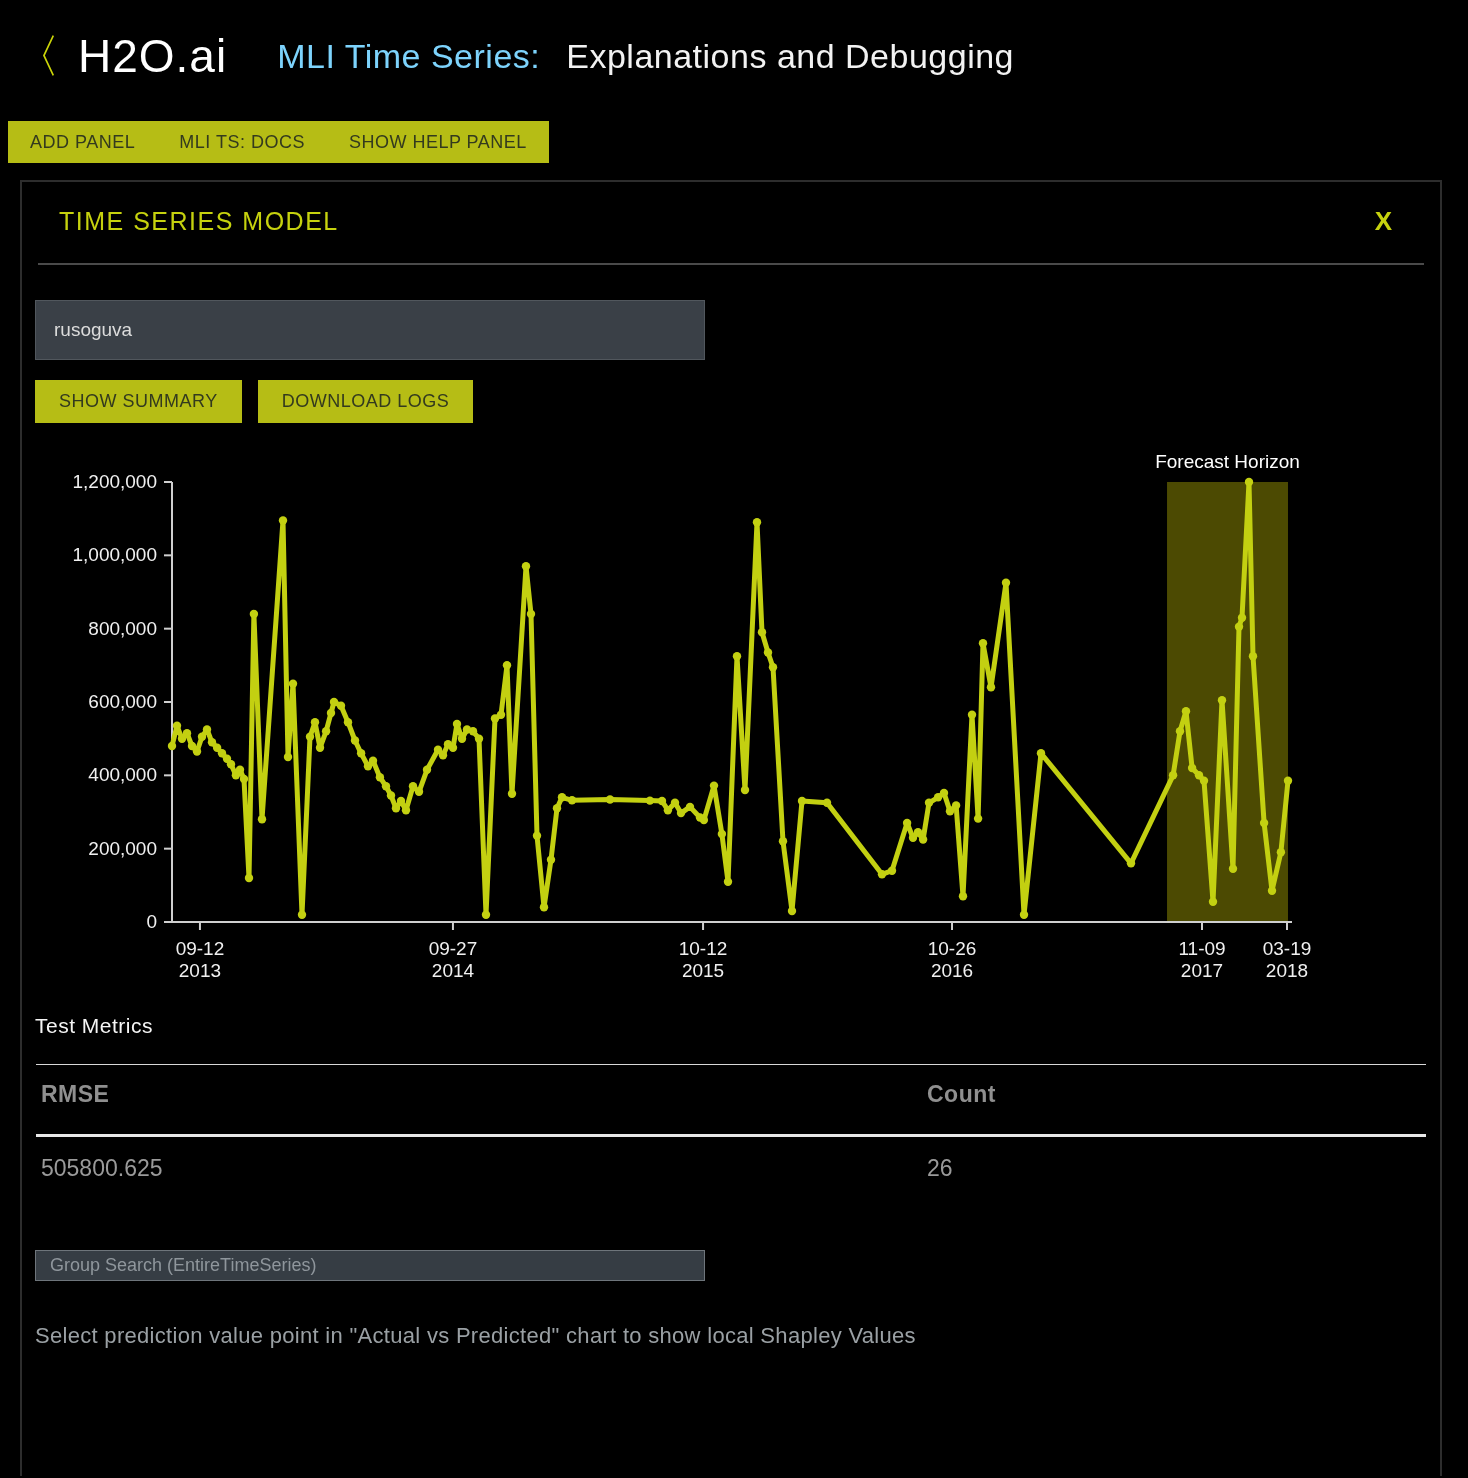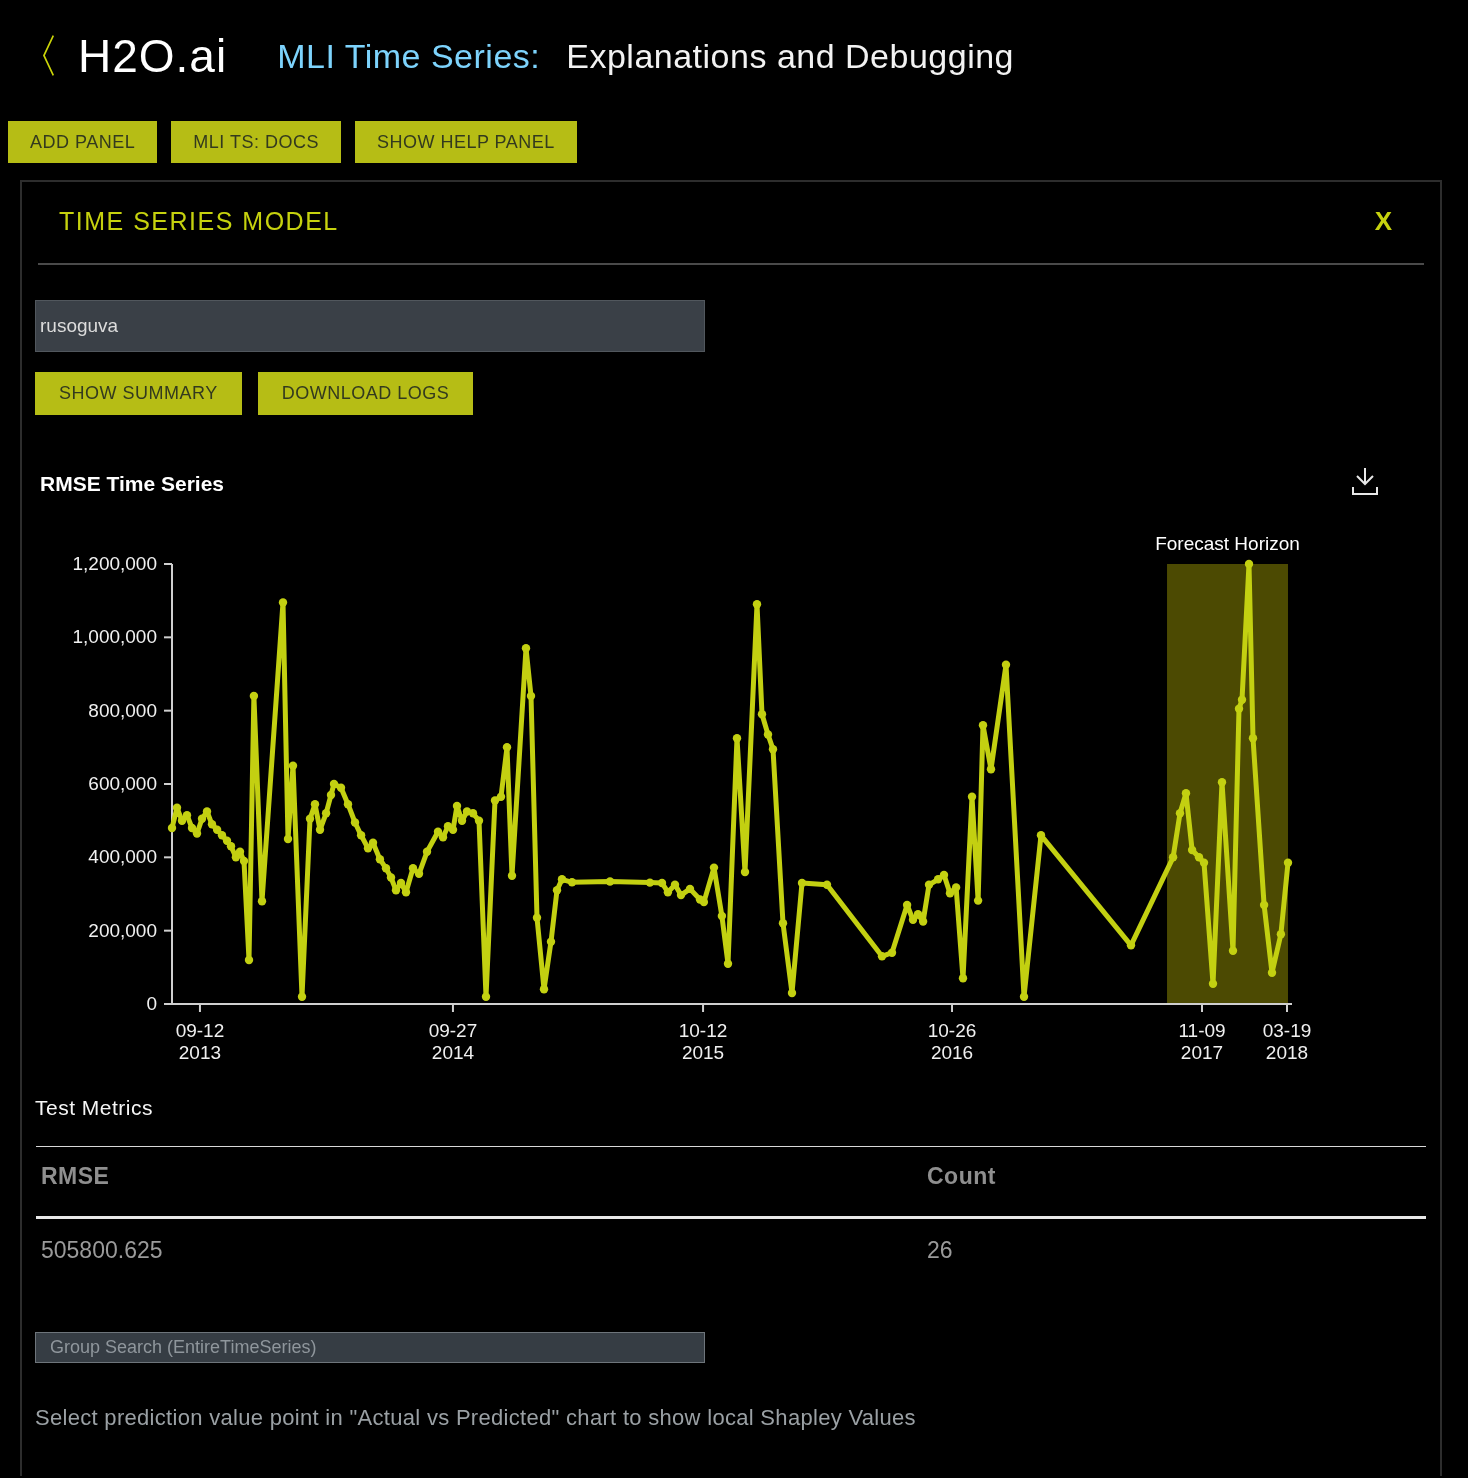--- a/index.html
+++ b/index.html
@@ -7,36 +7,36 @@
               font-family:"Liberation Sans", sans-serif; }
 
   
   .app-header { height:112px; display:flex; align-items:center; padding-left:14px; background:#000; }
   .back-chevron { color:#ccd608; font-size:46px; font-weight:300; line-height:1; margin-right:18px; cursor:pointer; }
   .brand { color:#fff; font-size:46px; letter-spacing:1px; margin-right:50px; }
   .app-title { color:#7dd3fc; font-size:34px; margin-right:26px; letter-spacing:0.5px; }
   .app-subtitle { color:#f2f2f2; font-size:34px; font-weight:300; letter-spacing:0.5px; }
 
   
-  .toolbar { display:flex; gap:14px; padding-left:8px; margin-top:9px; }
+  .toolbar { display:flex; padding-left:8px; margin-top:9px; }
   .ybtn { background:#b6bd15; color:#333a1e; border:none; font-family:"Liberation Sans",sans-serif;
           font-size:18px; letter-spacing:0.5px; height:42px; padding:0 22px; cursor:pointer; }
 
   
   .panel { margin-left:20px; margin-top:17px; width:1422px; height:1296px;
            border:2px solid #2d2d2d; border-bottom:none; background:#000; overflow:hidden; }
   .panel-head { display:flex; justify-content:space-between; align-items:center;
                 padding:24px 48px 0 37px; }
   .panel-title { color:#c6d20e; font-size:25px; font-weight:400; letter-spacing:1.5px; }
   .panel-close { color:#c6d20e; font-size:26px; font-weight:700; cursor:pointer; }
   .divider { height:2px; background:#4a4a4a; margin:26px 16px 0 16px; }
 
-  .model-input { display:block; margin:35px 0 0 13px; width:670px; height:52px;
+  .model-input { display:block; margin:35px 0 0 13px; width:670px; height:60px;
                  background:#3a4047; border:1px solid #51575d; color:#dcdcdc;
-                 font-family:"Liberation Sans",sans-serif; font-size:19px; padding:0 4px; }
+                 font-family:"Liberation Sans",sans-serif; font-size:19px; padding:0 18px; }
   .btn-row { display:flex; gap:16px; margin:20px 0 0 13px; }
   .ybtn2 { background:#b6bd15; color:#333a1e; border:none; font-family:"Liberation Sans",sans-serif;
            font-size:18px; letter-spacing:0.5px; height:43px; padding:0 24px; cursor:pointer; }
 
   
   .chart-head { display:flex; justify-content:space-between; align-items:center;
                 margin:48px 60px 0 18px; height:42px; }
   .chart-title { color:#fff; font-size:21px; font-weight:700; }
   .dl-icon { cursor:pointer; }
   .chart-canvas { margin-top:12px; }
@@ -83,30 +83,20 @@
   </div>
   <div class="divider"></div>
 
   <input class="model-input" type="text" value="rusoguva" style="">
 
   <div class="btn-row">
     <button class="ybtn2">SHOW SUMMARY</button>
     <button class="ybtn2">DOWNLOAD LOGS</button>
   </div>
 
-  <div class="chart-head">
-    <span class="chart-title">RMSE Time Series</span>
-    <span class="dl-icon">
-      <svg width="30" height="32" viewBox="0 0 30 32">
-        <line x1="15" y1="2" x2="15" y2="17" stroke="#e8e8e8" stroke-width="2" fill="none"></line>
-        <polyline points="7,10 15,18 23,10" stroke="#e8e8e8" stroke-width="2" fill="none"></polyline>
-        <polyline points="3,21 3,28 27,28 27,21" stroke="#e8e8e8" stroke-width="2" fill="none"></polyline>
-      </svg>
-    </span>
-  </div>
 
   <div class="chart-canvas" id="chart"><svg width="1420" height="555" viewBox="0 0 1420 555">
         <rect x="1145.02" y="47" width="120.96759999999995" height="440" fill="#4c4a02"></rect>
         <text x="1205.5038" y="33" text-anchor="middle" fill="#ffffff" font-size="19">Forecast Horizon</text>
         <line x1="150" y1="47" x2="150" y2="487" stroke="#cfcfcf" stroke-width="2"></line>
         <line x1="149" y1="487" x2="1270" y2="487" stroke="#cfcfcf" stroke-width="2"></line>
         <line x1="142" y1="487" x2="150" y2="487" stroke="#cfcfcf" stroke-width="2"></line>
         <text x="135" y="493" text-anchor="end" fill="#f0f0f0" font-size="19">0</text>
         <line x1="142" y1="413.6666666666667" x2="150" y2="413.6666666666667" stroke="#cfcfcf" stroke-width="2"></line>
         <text x="135" y="419.6666666666667" text-anchor="end" fill="#f0f0f0" font-size="19">200,000</text>

